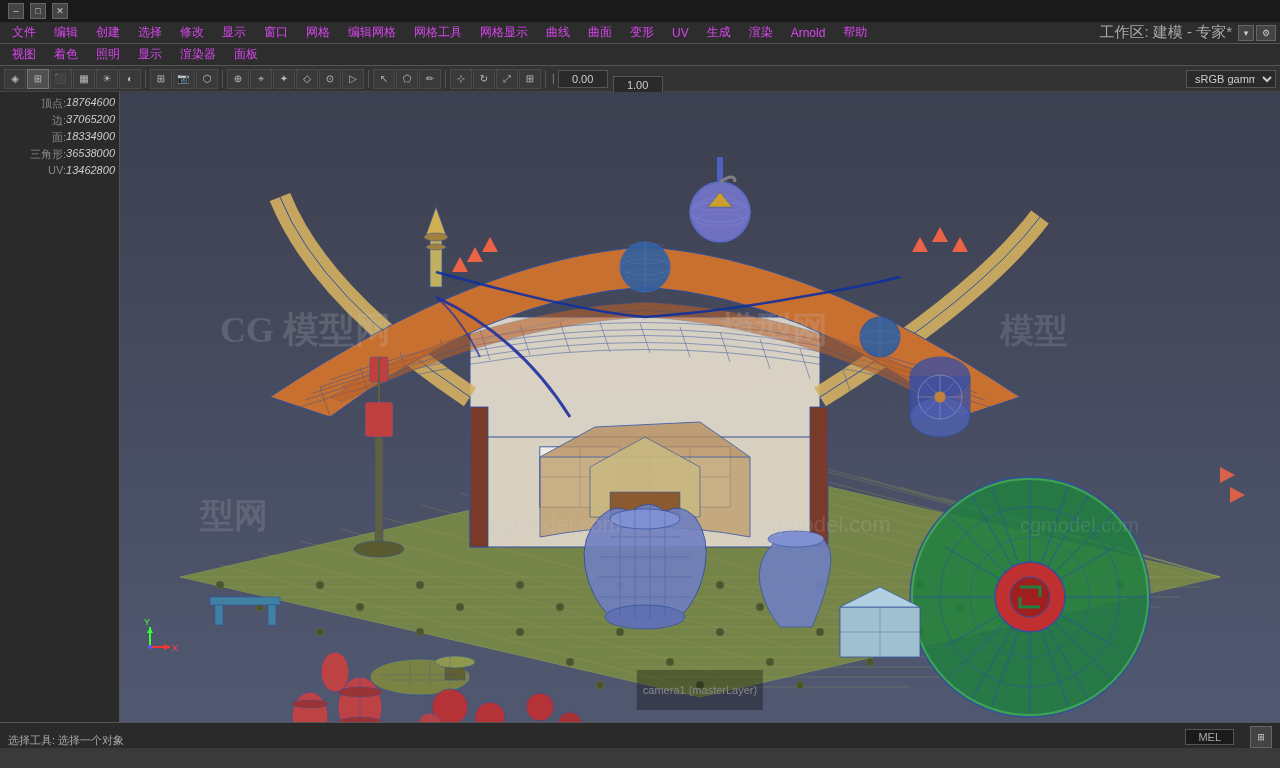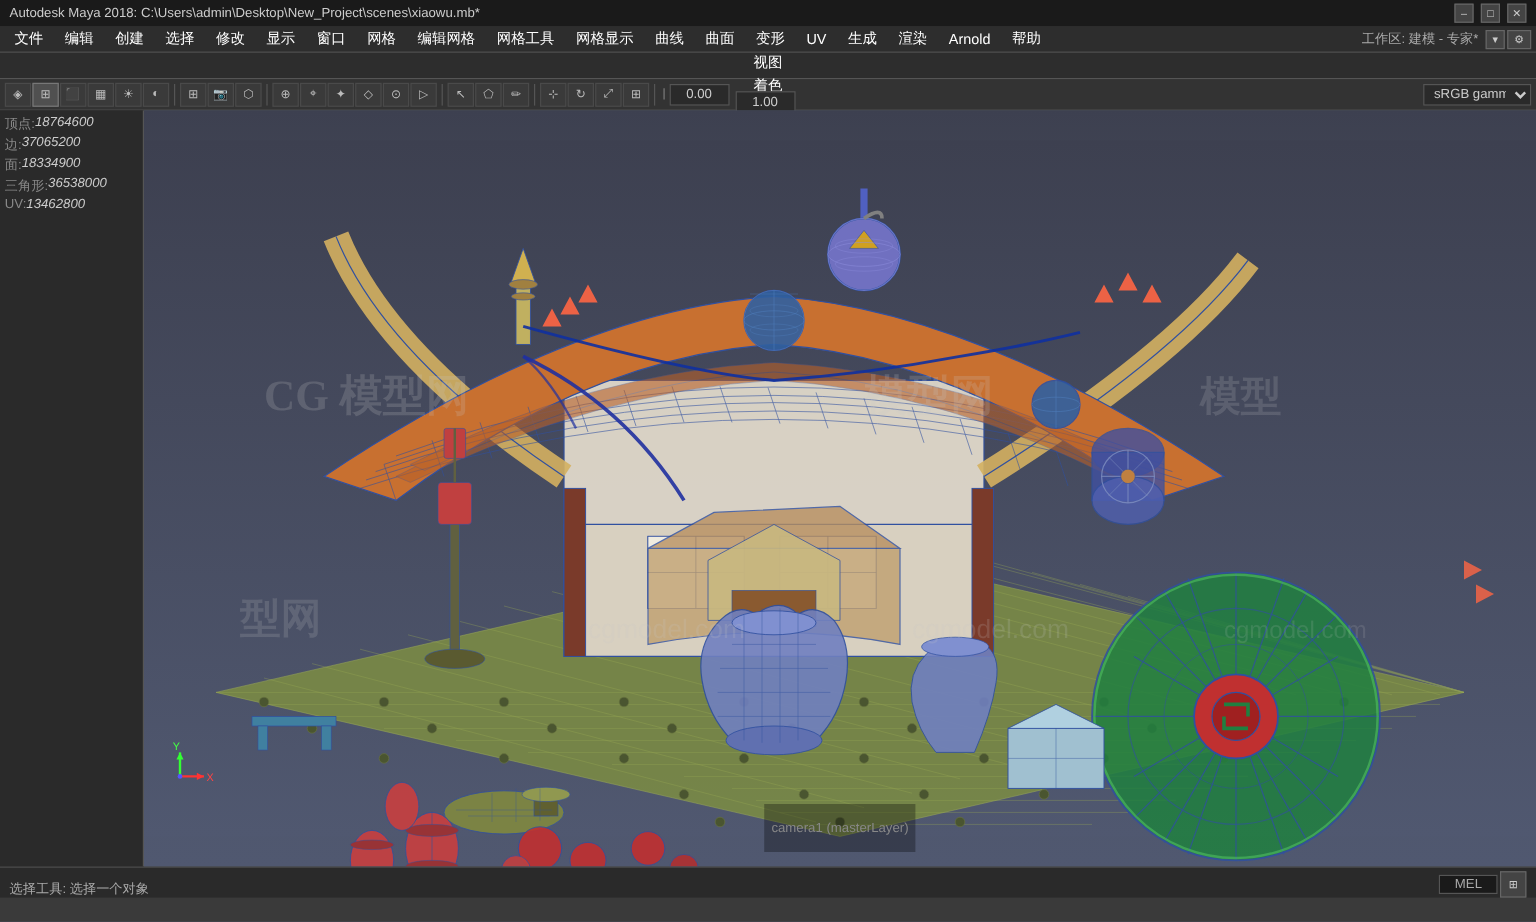--- a/index.html
+++ b/index.html
@@ -46,21 +46,21 @@
       height: 22px;
       background: #2d2d2d;
       display: flex;
       align-items: center;
       padding: 0 4px;
       gap: 2px;
       border-bottom: 1px solid #555;
     }
     .menu-item {
       padding: 0 8px;
-      color: #ffffff;
+      color: #d946ef;
       font-size: 12px;
       cursor: pointer;
       white-space: nowrap;
     }
     .toolbar-input {
       height: 18px;
       width: 50px;
       background: #2a2a2a;
       border: 1px solid #555;
       color: #ccc;
@@ -88,21 +88,21 @@
     #stats-panel {
       width: 120px;
       background: #2a2a2a;
       padding: 4px;
       font-size: 11px;
       color: #aaa;
       border-right: 1px solid #555;
     }
     .stat-row {
       display: flex;
-      justify-content: flex-start;
+      justify-content: flex-end;
       margin-bottom: 2px;
     }
     .stat-label { color: #888; }
     .stat-value { color: #ccc; font-style: italic; }
 
     
     #viewport {
       flex: 1;
       position: relative;
       background: #4a5060;
@@ -139,40 +139,39 @@
       padding: 0 8px;
       justify-content: space-between;
       font-size: 11px;
       color: #aaa;
     }
     .status-left { display: flex; align-items: center; gap: 8px; }
     .status-center { color: #888; }
     .status-right {
       display: flex;
       align-items: center;
-      gap: 2px;
+      gap: 16px;
     }
     .mel-indicator {
       background: #1a1a1a;
       border: 1px solid #555;
       padding: 1px 12px;
       color: #aaa;
       font-size: 11px;
     }
 
     
     #view-tab-row {
       height: 22px;
       background: #2d2d2d;
       display: flex;
       align-items: center;
       padding: 0 4px;
       gap: 2px;
       border-bottom: 1px solid #555;
-      flex-direction: column;
     }
 
     
     #scene-svg {
       width: 100%;
       height: 100%;
       position: absolute;
       top: 0; left: 0;
     }
 
@@ -199,21 +198,20 @@
     }
     .view-toolbar-btn.active {
       background: #505050;
       border-color: #777;
     }
   </style>
 </head>
 <body>
 
 <div id="title-bar">
-  <span>Autodesk Maya 2018: C:\Users\admin\Desktop\New_Project\scenes\xiaowu.mb*</span>
   <div id="title-bar-controls">
     <div class="title-ctrl-btn">–</div>
     <div class="title-ctrl-btn">□</div>
     <div class="title-ctrl-btn">✕</div>
   </div>
 </div>
 
 <div id="menu-bar">
   <span class="menu-item">文件</span>
   <span class="menu-item">编辑</span>
@@ -228,21 +226,21 @@
   <span class="menu-item">网格显示</span>
   <span class="menu-item">曲线</span>
   <span class="menu-item">曲面</span>
   <span class="menu-item">变形</span>
   <span class="menu-item">UV</span>
   <span class="menu-item">生成</span>
   <span class="menu-item">渲染</span>
   <span class="menu-item">Arnold</span>
   <span class="menu-item">帮助</span>
   <div style="flex:1"></div>
-  <span style="font-size:11px; color:#aaa; padding-right:4px;">工作区: 建模 - 专家*</span>
+  <span style="font-size:15px; color:#aaa; padding-right:4px;">工作区: 建模 - 专家*</span>
   <div class="title-ctrl-btn">▾</div>
   <div class="title-ctrl-btn" style="width:20px;">⚙</div>
 </div>
 
 <div id="view-tab-row">
   <span class="menu-item">视图</span>
   <span class="menu-item">着色</span>
   <span class="menu-item">照明</span>
   <span class="menu-item">显示</span>
   <span class="menu-item">渲染器</span>

